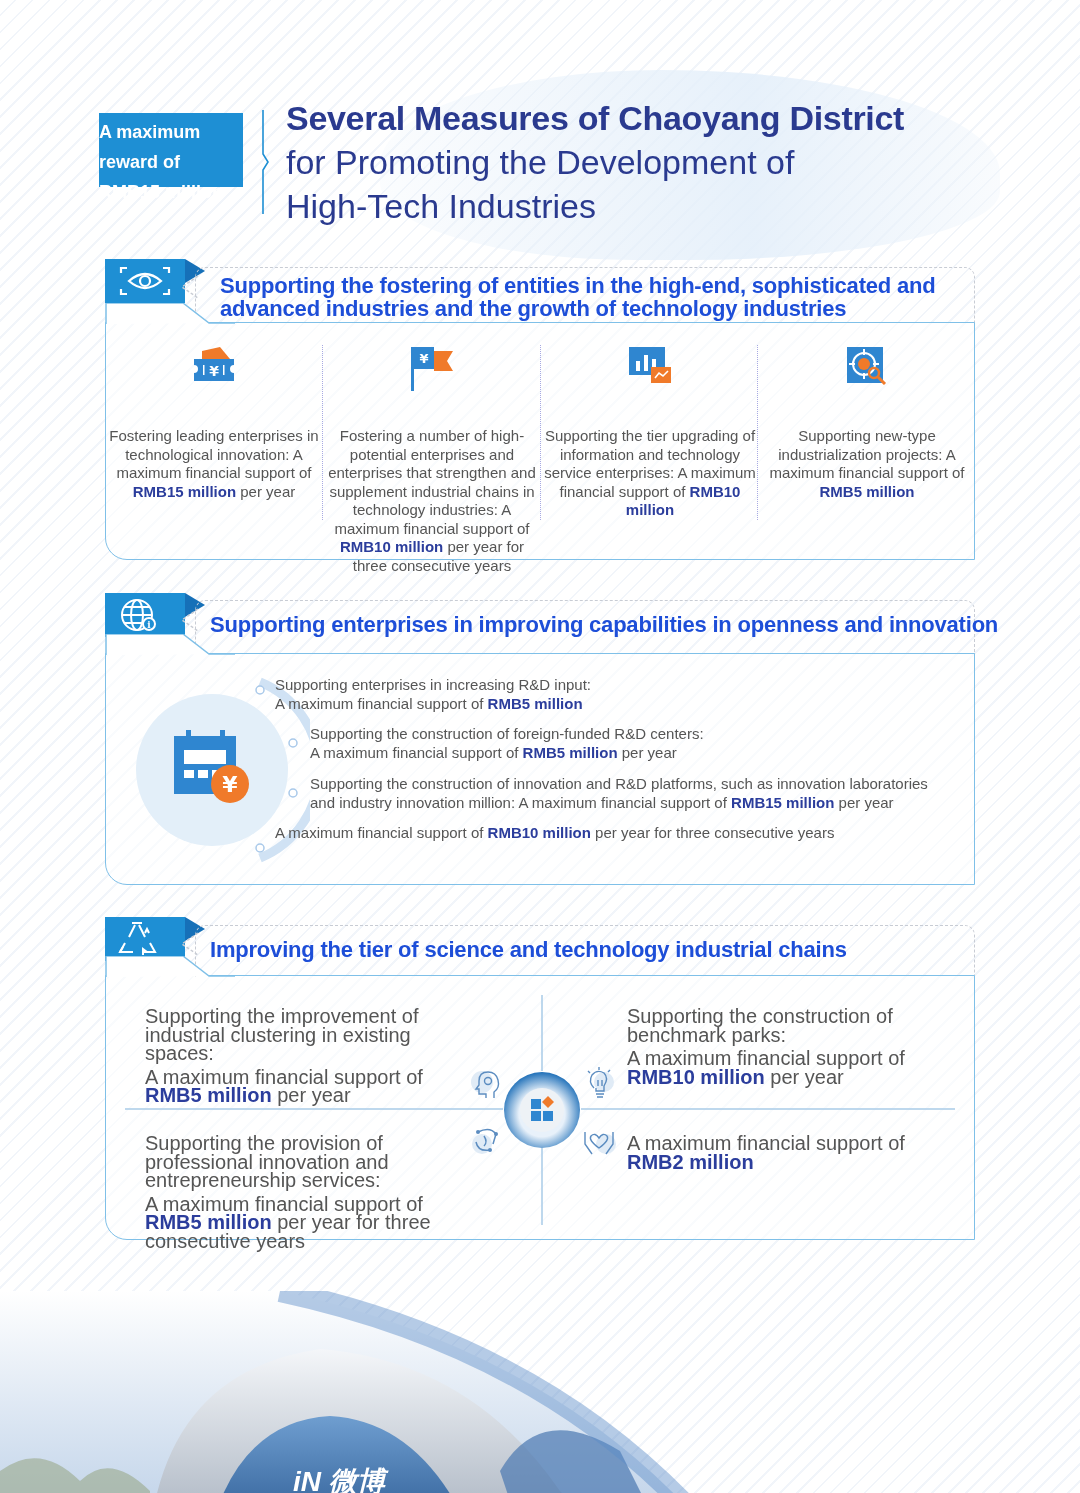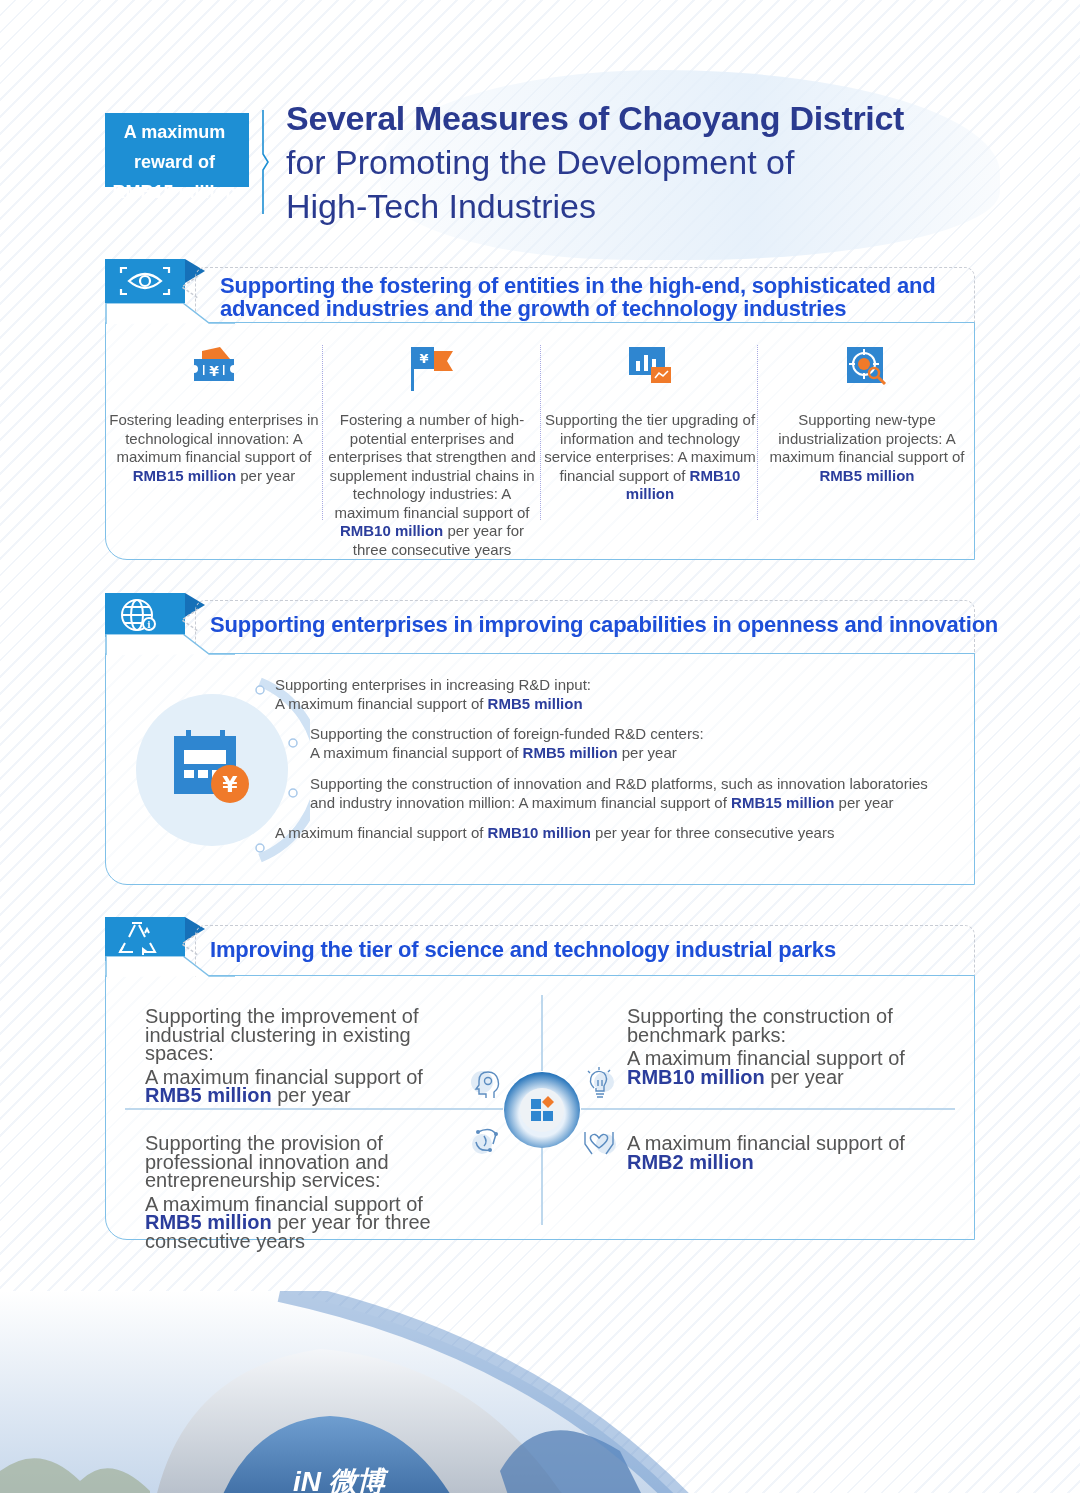--- a/index.html
+++ b/index.html
@@ -1,34 +1,34 @@
 <!DOCTYPE html>
 <html><head>
 <meta charset="utf-8">
 <style>
 *{box-sizing:border-box;margin:0;padding:0}
 html,body{width:1080px;height:1493px;background:#fff;overflow:hidden}
 body{position:relative;font-family:"Liberation Sans","DejaVu Sans",sans-serif;color:#555}
 .bg-stripes{position:absolute;inset:0;background:repeating-linear-gradient(135deg,rgba(225,233,244,0) 0 10px,rgba(225,233,244,.45) 10px 12px);pointer-events:none}
 .wave{position:absolute;left:380px;top:70px;width:620px;height:190px;border-radius:50% 60% 55% 45%/55% 60% 40% 45%;background:linear-gradient(90deg,rgba(235,243,251,.2),rgba(228,239,250,.9) 60%,rgba(240,246,252,.4));}
-.hero-badge{position:absolute;left:105px;top:113px;width:144px;height:74px;background:#1e8fd4;color:#fff;font-weight:bold;font-size:18px;line-height:30px;text-align:center;padding:4px 5px 0 0}
+.hero-badge{position:absolute;left:99px;top:113px;width:144px;height:74px;background:#1e8fd4;color:#fff;font-weight:bold;font-size:18px;line-height:30px;text-align:left;padding:4px 5px 0 0}
 .hero-badge span{display:block}
 .hero-bracket{position:absolute;left:256px;top:110px;width:16px;height:104px}
 .hero-title{position:absolute;left:286px;top:96px;color:#2a3a8f}
 .hero-title .l1{font-size:34px;font-weight:bold;line-height:44px;letter-spacing:-.3px}
 .hero-title .l2{font-size:34px;line-height:44px}
 .sec-tab{position:absolute;left:105px;width:80px;height:44px;background:#1e8fd4}
 .sec-tab::after{content:"";position:absolute;left:80px;top:0;border-left:0;width:0;height:0}
 .sec-flag{position:absolute;width:0;height:0;border-top:12px solid transparent;border-bottom:12px solid transparent;border-left:20px solid #1670b8}
 .sec-head-border{position:absolute;border:1.5px dashed #c8ccd4;border-bottom:none;border-radius:10px 10px 0 0}
 .sec-title{position:absolute;color:#1d4ed8;font-weight:bold;font-size:22px;line-height:23px;letter-spacing:-.2px}
 .panel{position:absolute;left:105px;width:870px;border:1.5px solid #7fc0e8;border-radius:0 0 0 22px;background:rgba(255,255,255,.55)}
 .col{position:absolute;top:345px;width:216px;text-align:center;font-size:15px;line-height:18.5px;color:#555}
 .col .ico{height:58px;display:flex;justify-content:center;align-items:flex-start}
-.col p{margin-top:8px}
+.col p{margin-top:24px}
 .vdiv{position:absolute;top:345px;height:175px;border-left:1.5px dotted #a7a9e2}
 b.hl{color:#2b3d9c;font-weight:bold}
 .s2-item{position:absolute;font-size:15px;line-height:18.5px;color:#555}
 .s3-item{position:absolute;font-size:20px;line-height:18.5px;color:#555}
 .s3-item .q{margin-bottom:5px}
 .photo{position:absolute;left:0;top:1291px;width:928px;height:253px;overflow:hidden}
 </style>
 </head>
 <body>
 
@@ -189,21 +189,21 @@
       <path d="M30 8 L24 20 M34 8 L40 20 M27 6 h10" stroke="#fff" stroke-width="2" fill="none"></path>
       <path d="M20 26 L15 35 H28 M45 26 L50 35 H37" stroke="#fff" stroke-width="2" fill="none"></path>
       <path d="M40 16 l2 -4 l2 4 M18 30 l-3 5 M42 35 l-4 -3 l0 6" stroke="#fff" stroke-width="2" fill="none"></path>
     </svg>
   </div>
   <div class="sec-flag" style="left:185px;top:917px"></div>
   <div class="sec-head-border" style="left:195px;top:925px;width:780px;height:52px"></div>
   <svg style="position:absolute;left:178px;top:931px" width="22" height="30">
       <path d="M20 2 L4 13 L20 24" stroke="#c8ccd4" stroke-dasharray="3 2" fill="none" stroke-width="1.5"></path>
     </svg>
-  <div class="sec-title" style="left:210px;top:938px">Improving the tier of science and technology industrial parks</div>
+  <div class="sec-title" style="left:210px;top:938px">Improving the tier of science and technology industrial chains</div>
   <div class="panel" style="top:975px;height:265px"></div>
   <svg style="position:absolute;left:105px;top:956px" width="130" height="22">
       <path d="M1 21 V0 H78 L104 20 H130" stroke="#7fc0e8" stroke-width="1.5" fill="#fff"></path>
     </svg>
 
   <svg style="position:absolute;left:125px;top:995px" width="830" height="230">
     <path d="M417 0 V76 M417 152 V230 M0 114 H378 M456 114 H830" stroke="#a9cbe8" stroke-width="1.5"></path>
   </svg>
   <svg style="position:absolute;left:502px;top:1070px" width="80" height="80">
     <defs>

